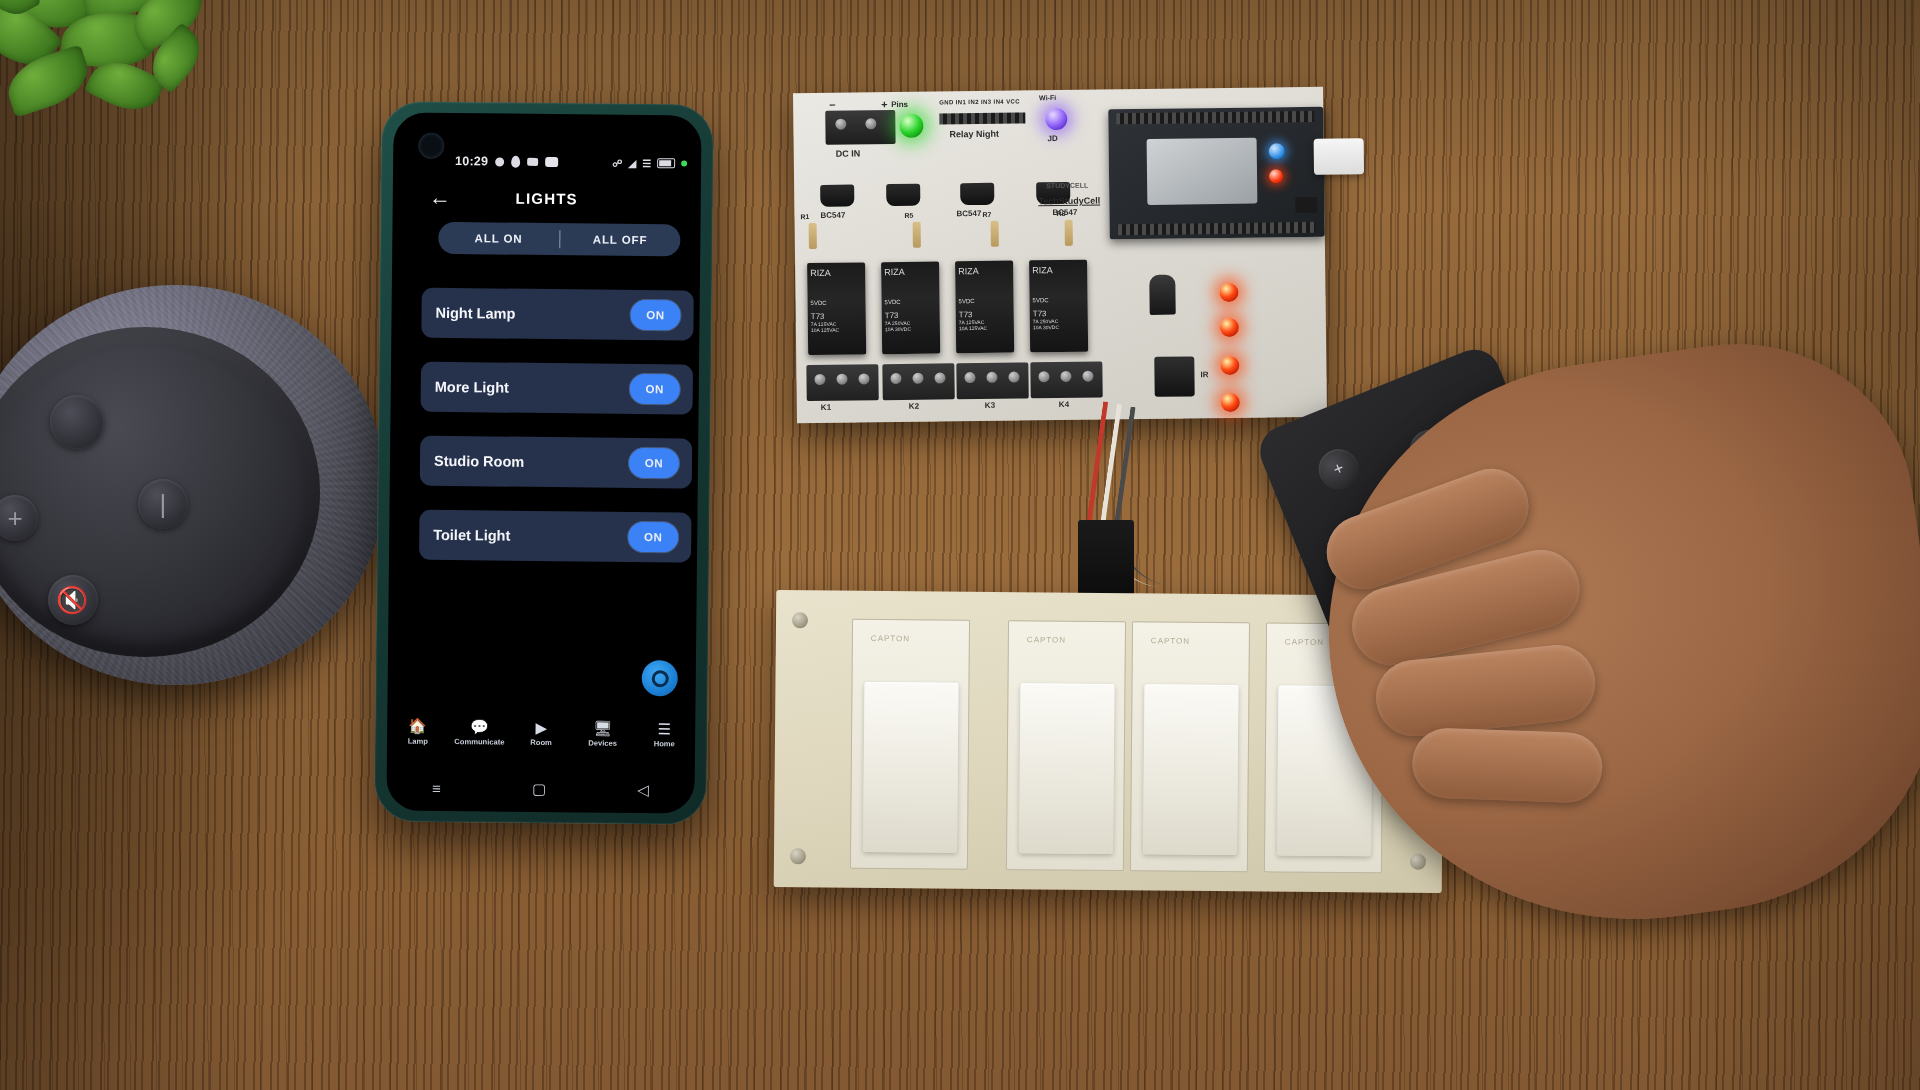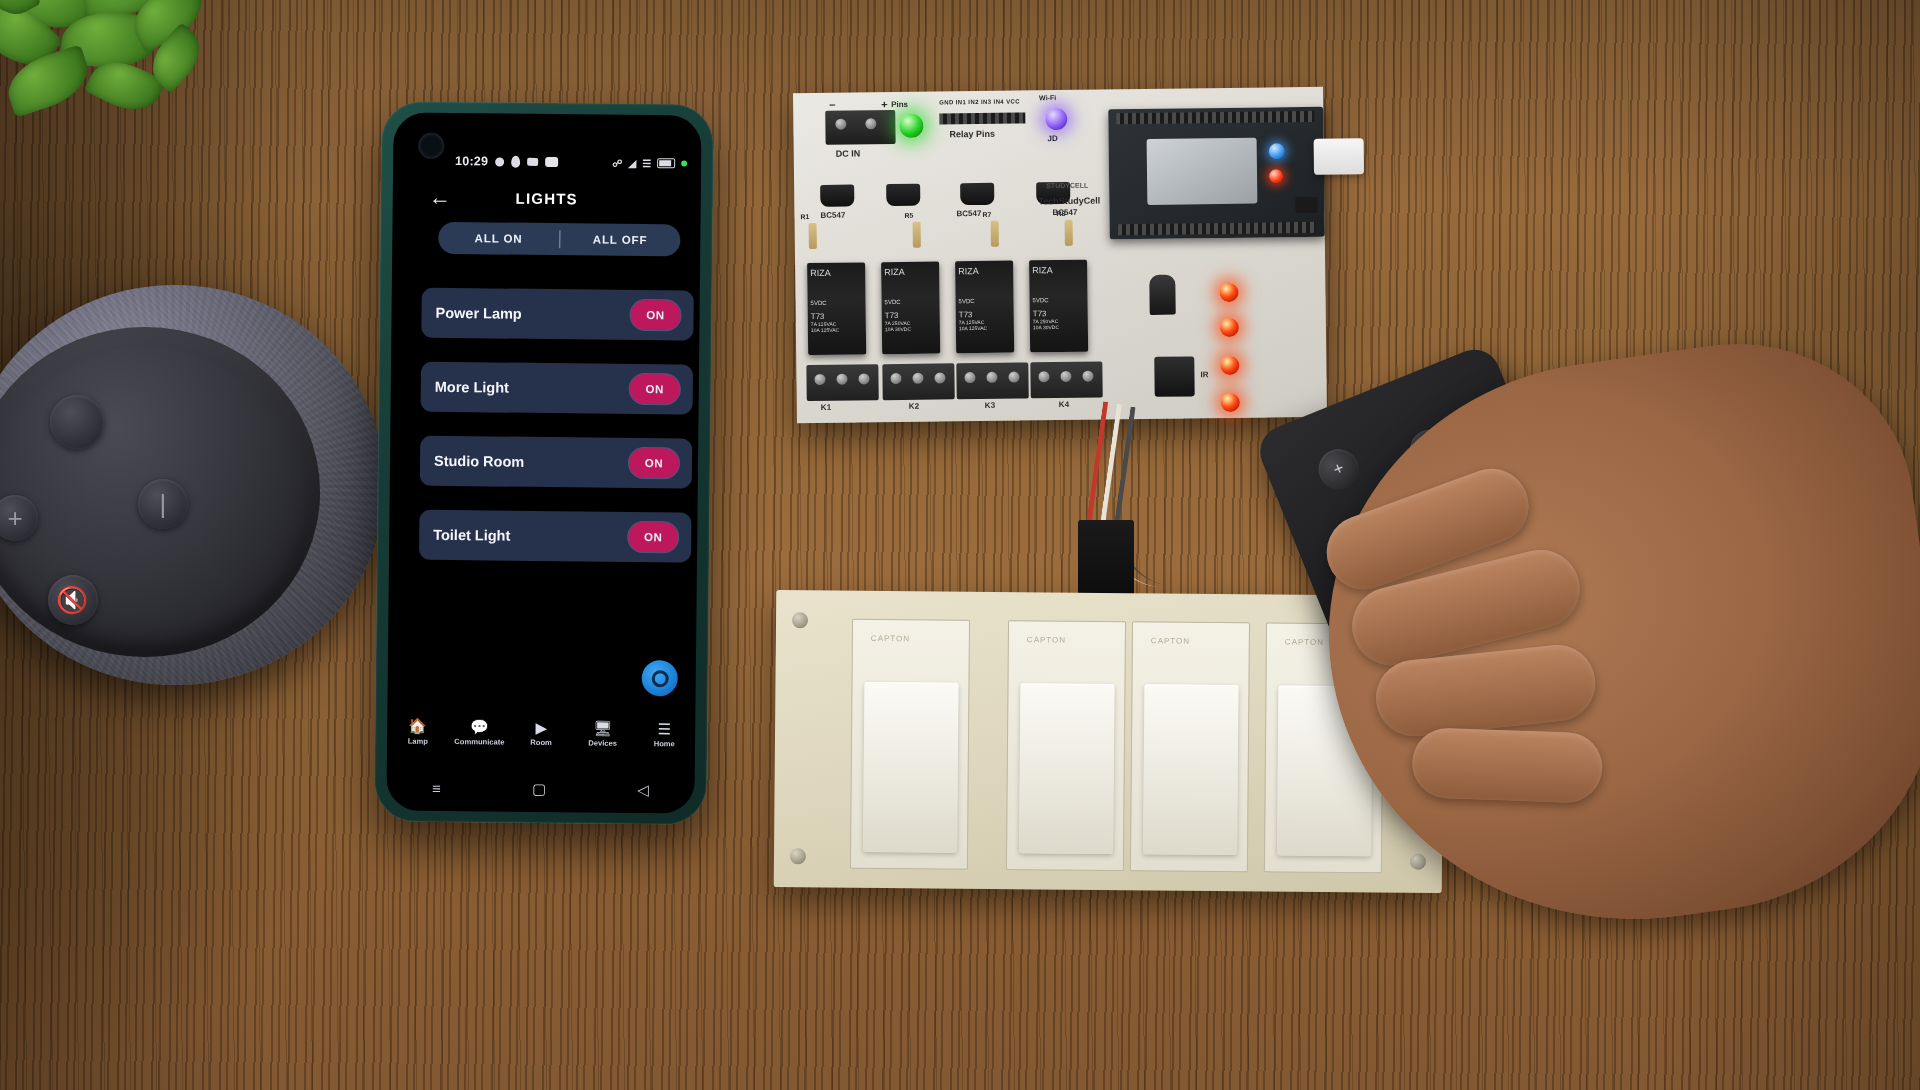--- a/index.html
+++ b/index.html
@@ -127,21 +127,21 @@
   #device-list { position:absolute; left:30px; top:175px; width:272px; }
   .dev-card {
     position:relative; height:50px; margin-bottom:24px;
     background:#26324b; border-radius:11px;
     display:flex; align-items:center; padding:0 14px;
     box-shadow:0 2px 6px rgba(0,0,0,.5);
   }
   .dev-name { color:#f4f6fb; font-size:14.5px; font-weight:bold; }
   .dev-toggle {
     position:absolute; right:12px; top:9px; width:52px; height:32px;
-    border-radius:16px; background:#be185d;
+    border-radius:16px; background:#3b82f6;
     border:1px solid #46587c;
     display:flex; align-items:center; justify-content:center;
     color:#e9edf6; font-size:11.5px; font-weight:bold; letter-spacing:.6px;
     cursor:pointer;
   }
 
   
   #alexa-fab {
     position:absolute; right:18px; top:545px; width:36px; height:36px;
     border-radius:50%;
@@ -307,21 +307,21 @@
     </div>
 
     <div id="allbar">
       <span class="allbtn">ALL ON</span>
       <span id="all-div"></span>
       <span class="allbtn">ALL OFF</span>
     </div>
 
     <div id="device-list">
       <div class="dev-card">
-        <span class="dev-name">Power Lamp</span>
+        <span class="dev-name">Night Lamp</span>
         <span class="dev-toggle">ON</span>
       </div>
       <div class="dev-card">
         <span class="dev-name">More Light</span>
         <span class="dev-toggle">ON</span>
       </div>
       <div class="dev-card">
         <span class="dev-name">Studio Room</span>
         <span class="dev-toggle">ON</span>
       </div>
@@ -374,21 +374,21 @@
   <div class="scr" style="left:72px;top:26px;"></div>
   <span class="bd-txt" style="left:36px;top:6px;font-size:11px;">−</span>
   <span class="bd-txt" style="left:88px;top:6px;font-size:11px;">+</span>
   <span class="bd-txt" style="left:42px;top:56px;font-size:9px;">DC IN</span>
 
   <div style="position:absolute;left:106px;top:22px;width:24px;height:24px;border-radius:50%;background:radial-gradient(circle at 35% 30%,#d8ffc8,#2bd42b 50%,#0c8f0c 85%);box-shadow:0 0 18px 6px rgba(40,220,40,.7);"></div>
   <span class="bd-txt" style="left:98px;top:8px;font-size:8px;">Pins</span>
 
   <div class="hdr-pin-row" style="left:146px;top:22px;width:86px;"></div>
   <span class="bd-txt" style="left:146px;top:8px;font-size:6px;letter-spacing:.4px;">GND IN1 IN2 IN3 IN4 VCC</span>
-  <span class="bd-txt" style="left:156px;top:38px;font-size:9px;">Relay Pins</span>
+  <span class="bd-txt" style="left:156px;top:38px;font-size:9px;">Relay Night</span>
 
   <div style="position:absolute;left:252px;top:18px;width:22px;height:22px;border-radius:50%;background:radial-gradient(circle at 35% 30%,#e7d8ff,#8a5cf6 55%,#4a22b8 90%);box-shadow:0 0 16px 5px rgba(138,92,246,.7);"></div>
   <span class="bd-txt" style="left:246px;top:4px;font-size:7px;">Wi-Fi</span>
   <span class="bd-txt" style="left:254px;top:44px;font-size:8px;">JD</span>
 
   <div id="esp32">
     <div class="hdr-pin-row" style="left:8px;top:4px;width:198px;"></div>
     <div class="hdr-pin-row" style="left:8px;bottom:4px;width:198px;"></div>
     <div id="esp-shield"></div>
     <div style="position:absolute;left:160px;top:36px;width:16px;height:16px;border-radius:50%;background:radial-gradient(circle at 35% 30%,#cfe8ff,#2f8fe8 60%,#0d55a8);box-shadow:0 0 10px 3px rgba(60,150,240,.7);"></div>
@@ -400,21 +400,21 @@
 
   <div style="position:absolute;left:26px;top:92px;width:34px;height:22px;background:linear-gradient(180deg,#2a2a2a,#101010);border-radius:3px 3px 8px 8px;"></div>
   <div style="position:absolute;left:92px;top:92px;width:34px;height:22px;background:linear-gradient(180deg,#2a2a2a,#101010);border-radius:3px 3px 8px 8px;"></div>
   <div style="position:absolute;left:166px;top:92px;width:34px;height:22px;background:linear-gradient(180deg,#2a2a2a,#101010);border-radius:3px 3px 8px 8px;"></div>
   <div style="position:absolute;left:242px;top:92px;width:34px;height:22px;background:linear-gradient(180deg,#2a2a2a,#101010);border-radius:3px 3px 8px 8px;"></div>
   <span class="bd-txt" style="left:26px;top:118px;font-size:8px;">BC547</span>
   <span class="bd-txt" style="left:162px;top:118px;font-size:8px;">BC547</span>
   <span class="bd-txt" style="left:258px;top:118px;font-size:8px;">BC547</span>
 
   <span class="bd-txt" style="left:252px;top:92px;font-size:7px;color:#555;">STUDYCELL</span>
-  <span class="bd-txt" style="left:244px;top:106px;font-size:9px;">TechStudyCell</span>
+  <span class="bd-txt" style="left:244px;top:106px;font-size:9px;text-decoration:underline;">TechStudyCell</span>
 
   <div style="position:absolute;left:14px;top:130px;width:8px;height:26px;background:linear-gradient(180deg,#d8c089,#b89a5e);border-radius:2px;"></div>
   <div style="position:absolute;left:118px;top:130px;width:8px;height:26px;background:linear-gradient(180deg,#d8c089,#b89a5e);border-radius:2px;"></div>
   <div style="position:absolute;left:196px;top:130px;width:8px;height:26px;background:linear-gradient(180deg,#d8c089,#b89a5e);border-radius:2px;"></div>
   <div style="position:absolute;left:270px;top:130px;width:8px;height:26px;background:linear-gradient(180deg,#d8c089,#b89a5e);border-radius:2px;"></div>
   <span class="bd-txt" style="left:6px;top:120px;font-size:7px;">R1</span>
   <span class="bd-txt" style="left:110px;top:120px;font-size:7px;">R5</span>
   <span class="bd-txt" style="left:188px;top:120px;font-size:7px;">R7</span>
   <span class="bd-txt" style="left:262px;top:120px;font-size:7px;">R8</span>
 

